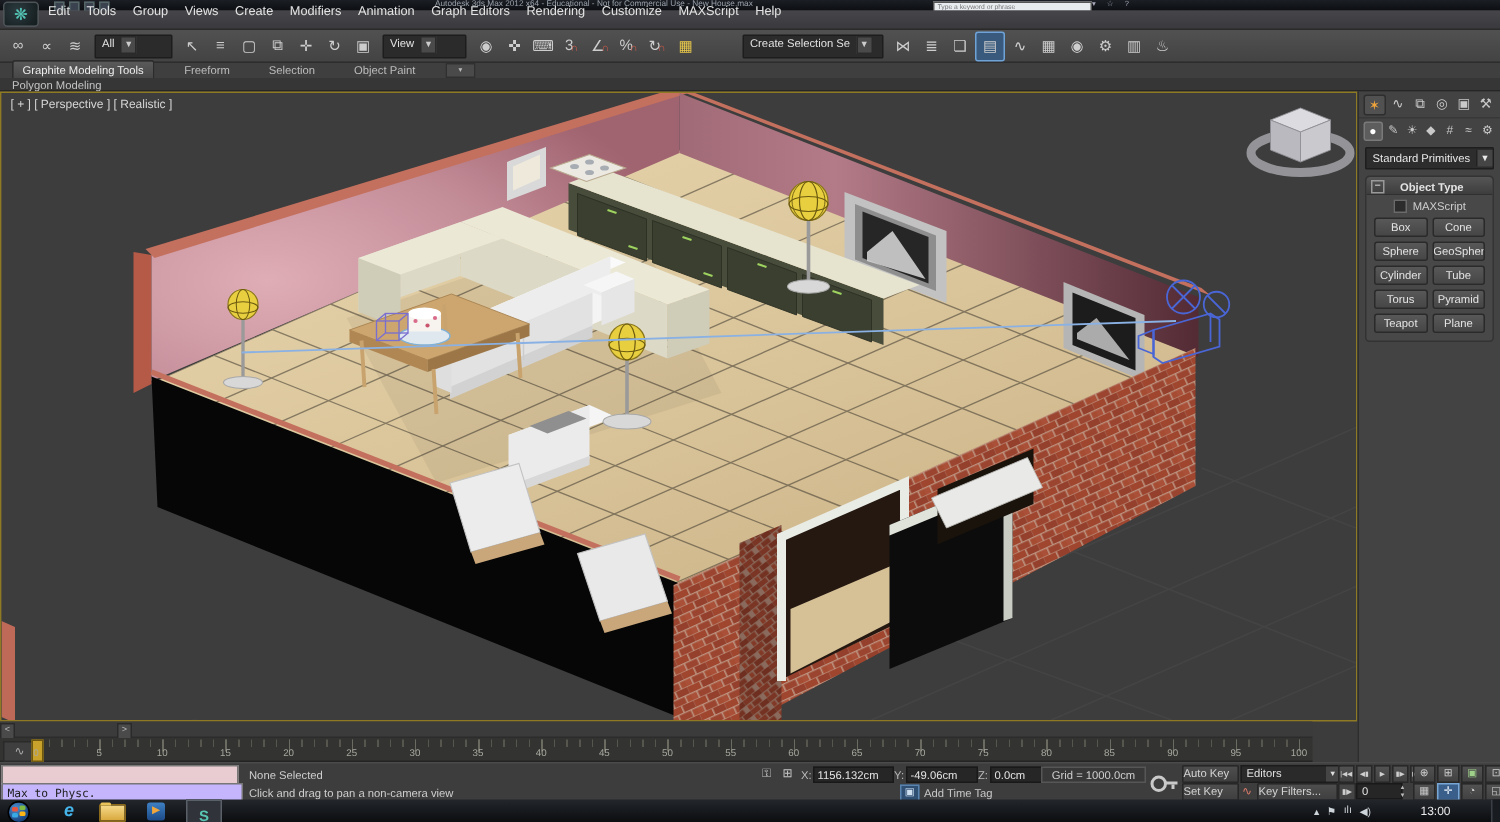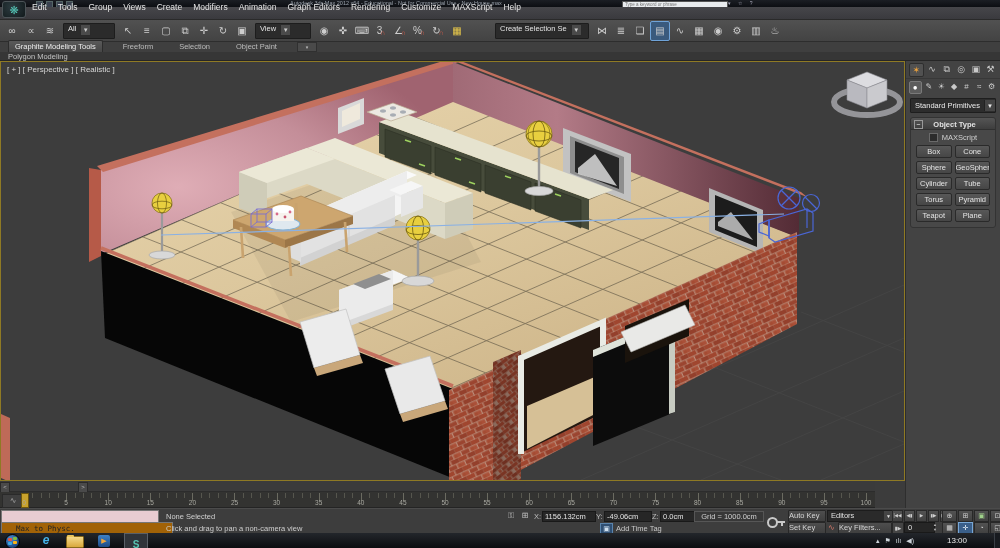--- a/index.html
+++ b/index.html
@@ -82,22 +82,22 @@
            color:#aaa;font-size:8px;text-align:center;line-height:11px}
   #ruler-ticks{position:absolute;left:24px;top:1px;width:848px;height:5px;
     background:repeating-linear-gradient(90deg,#56564e 0 1px,transparent 1px 8.42px)}
   #ruler-ticks2{position:absolute;left:24px;top:1px;width:848px;height:8px;
     background:repeating-linear-gradient(90deg,#6b6b61 0 1px,transparent 1px 42.1px)}
   .tick-lab{position:absolute;top:7px;font-size:6.5px;color:#a8a8a0;transform:translateX(-50%)}
   #frame-marker{position:absolute;left:21px;top:1px;width:6px;height:13px;background:#c9a22c;border:1px solid #6e570e}
   
   #statusbar{top:508px;left:0;width:1000px;height:25px;background:#3d3d3d;border-top:1px solid #4b4b4b;font-size:7.5px}
   #listener-pink{position:absolute;left:1px;top:1px;width:156px;height:11px;background:#e8ccd2;border:1px solid #777}
-  #listener-white{position:absolute;left:1px;top:13px;width:156px;height:11px;background:#a16207;border:1px solid #777;
-                  color:#222;font-family:"DejaVu Sans Mono",monospace;font-size:7.5px;line-height:11px;padding-left:14px}
+  #listener-white{position:absolute;left:1px;top:13px;width:156px;height:11px;background:#c4b5fd;border:1px solid #777;
+                  color:#222;font-family:"DejaVu Sans Mono",monospace;font-size:7.5px;line-height:11px;padding-left:3px}
   #status-text{position:absolute;left:166px;top:3px;color:#cfcfcf}
   #prompt-text{position:absolute;left:166px;top:15px;color:#cfcfcf}
   .sb-ico{position:absolute;width:12px;height:10px;color:#c5c5c5;font-size:8px;text-align:center;line-height:10px}
   .xyz-lab{position:absolute;top:3px;color:#bbb}
   .xyz-field{position:absolute;top:2px;height:9px;background:#262626;border:1px solid #191919;color:#e3e3e3;
              line-height:9px;padding-left:2px;overflow:hidden;white-space:nowrap}
   #grid-box{position:absolute;left:694px;top:2px;width:68px;height:9px;border:1px solid #565656;background:#383838;
             color:#cfcfcf;text-align:center;line-height:9px}
   #isolate-ico{position:absolute;left:600px;top:14px;width:11px;height:10px;background:#2f4f73;border:1px solid #5a84ad;
                color:#cfe0f0;font-size:7px;text-align:center;line-height:10px}

